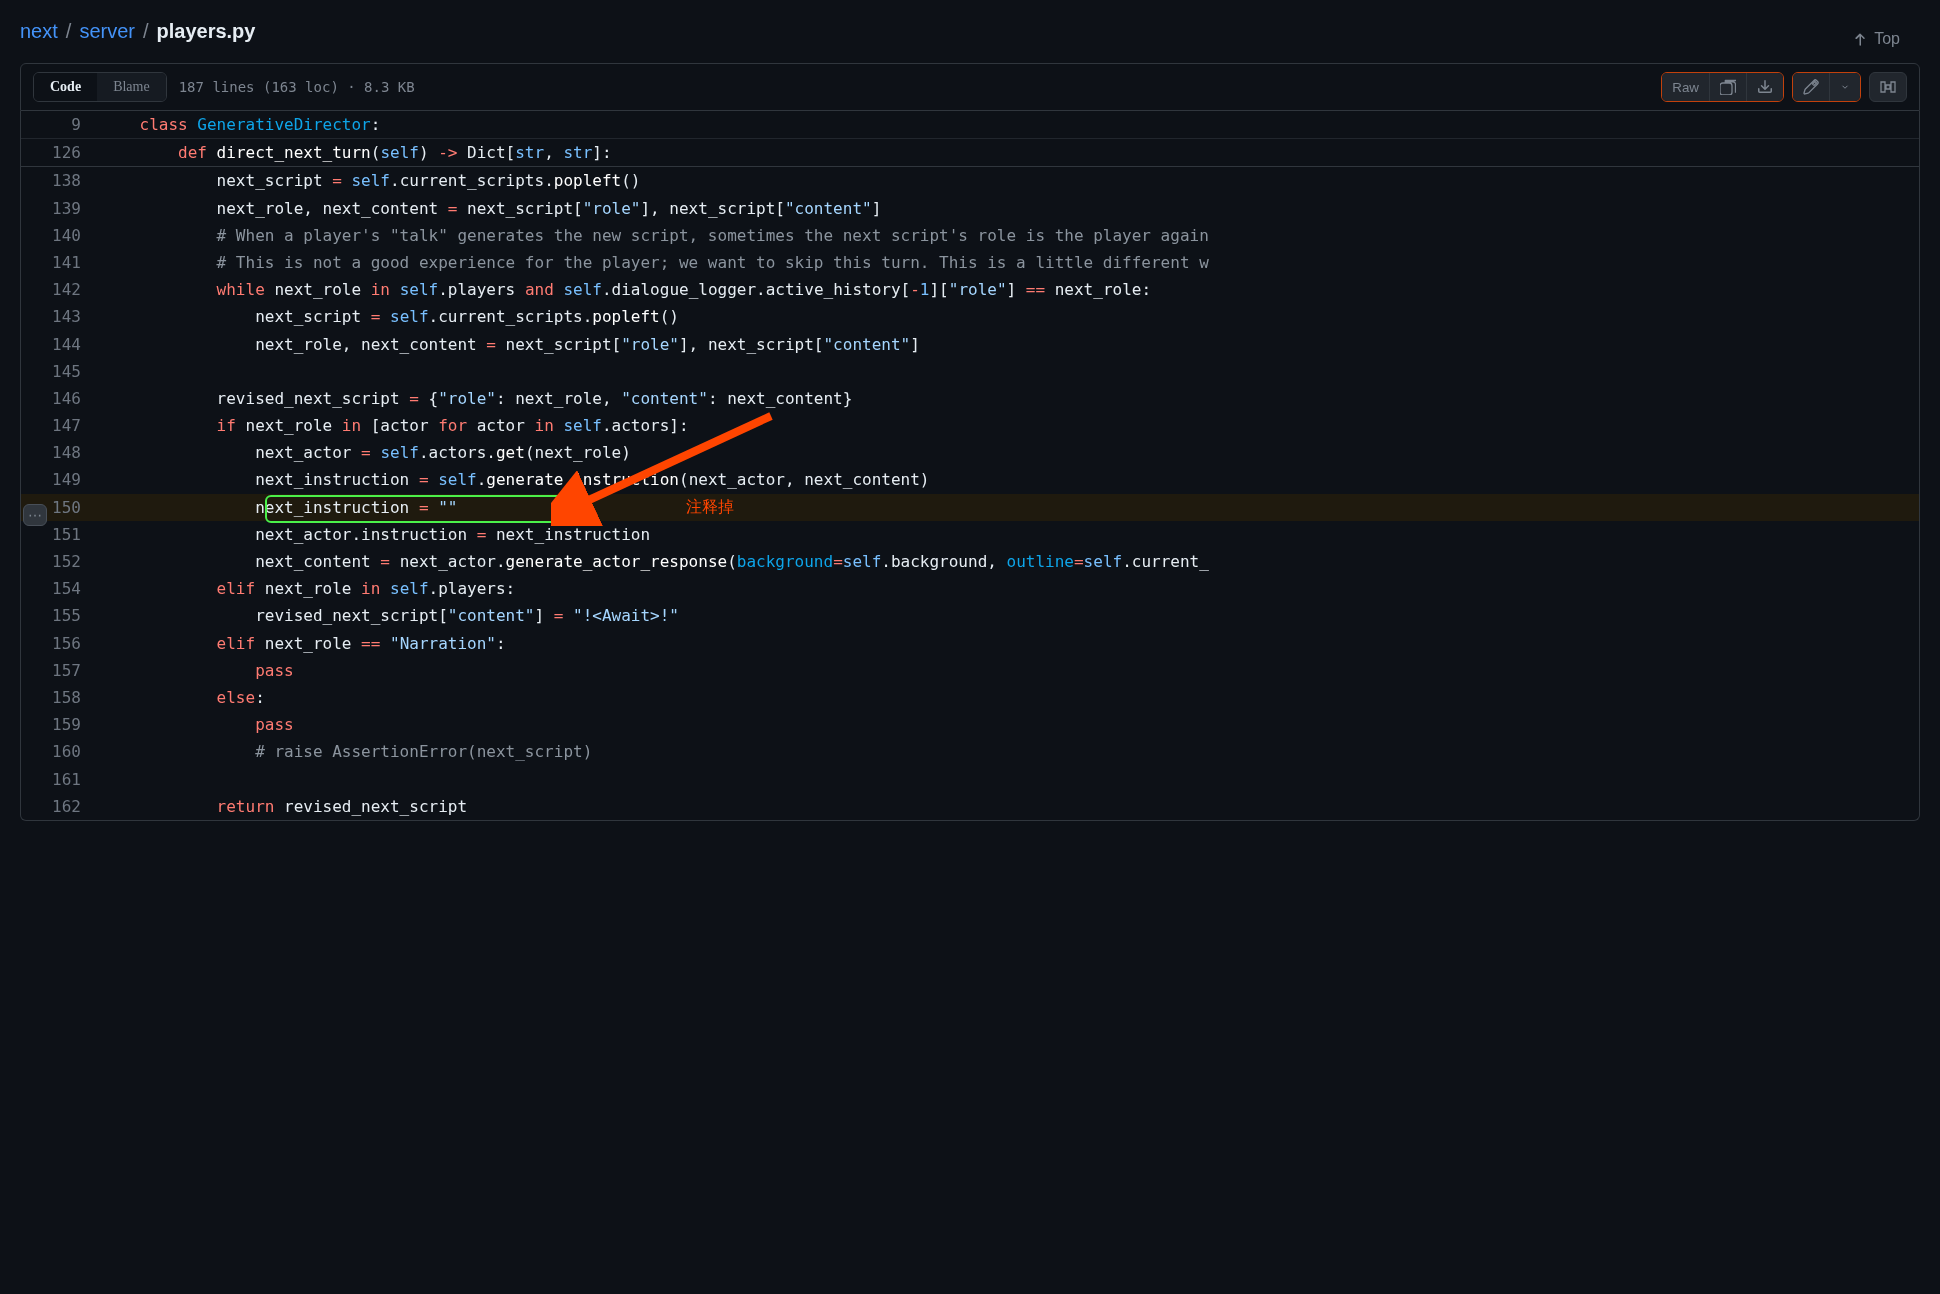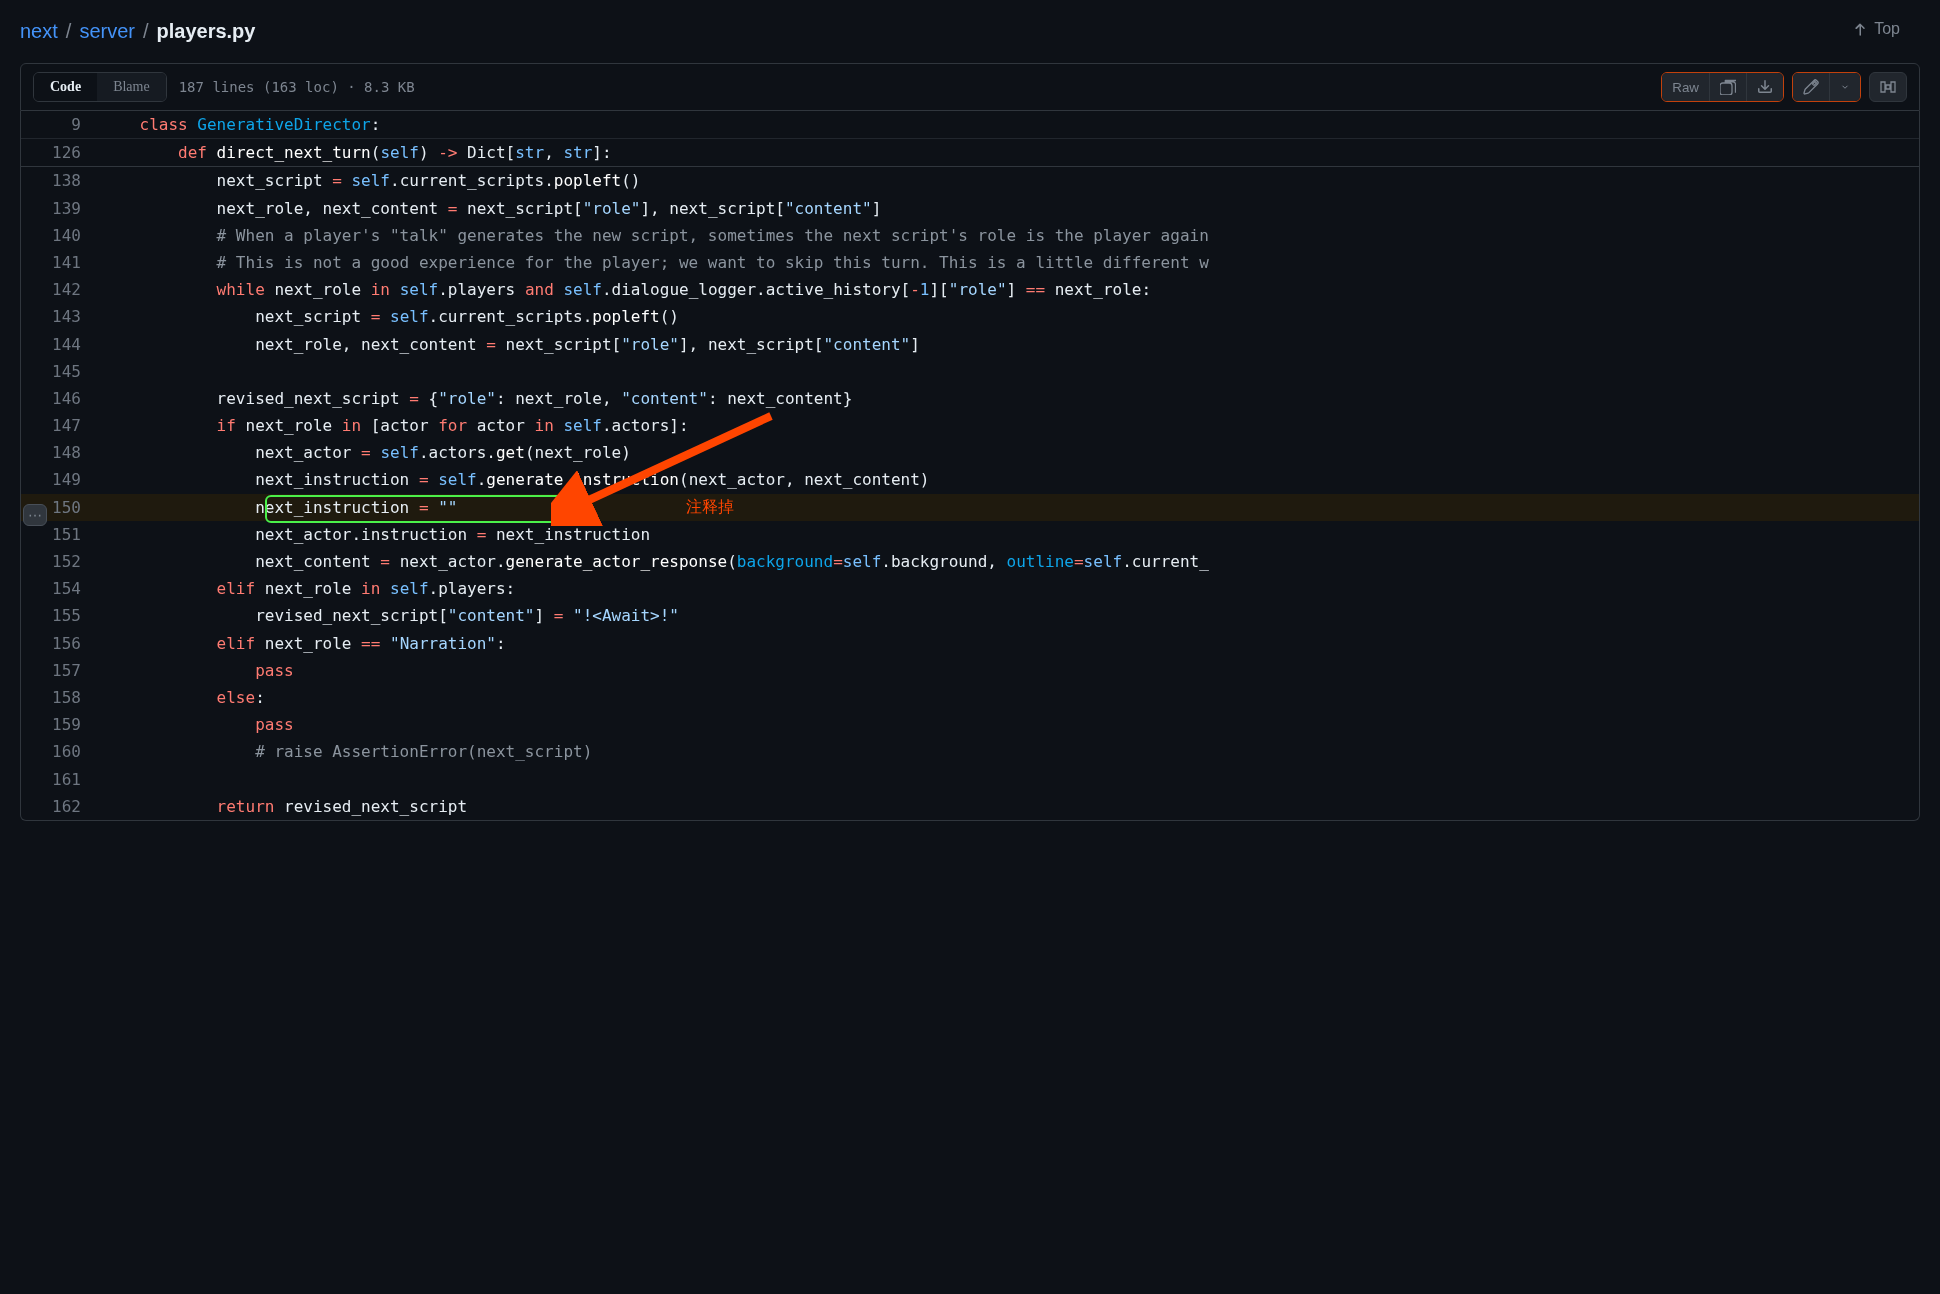--- a/index.html
+++ b/index.html
@@ -28,21 +28,21 @@
     .breadcrumb .sep {
       color: #7d8590;
     }
     .breadcrumb .current {
       color: #e6edf3;
       font-weight: 600;
     }
     .top-link {
       position: absolute;
       right: 40px;
-      top: 20px;
+      top: 30px;
       display: flex;
       align-items: center;
       gap: 6px;
       color: #7d8590;
       cursor: pointer;
       font-size: 16px;
     }
     .file-header {
       display: flex;
       align-items: center;

